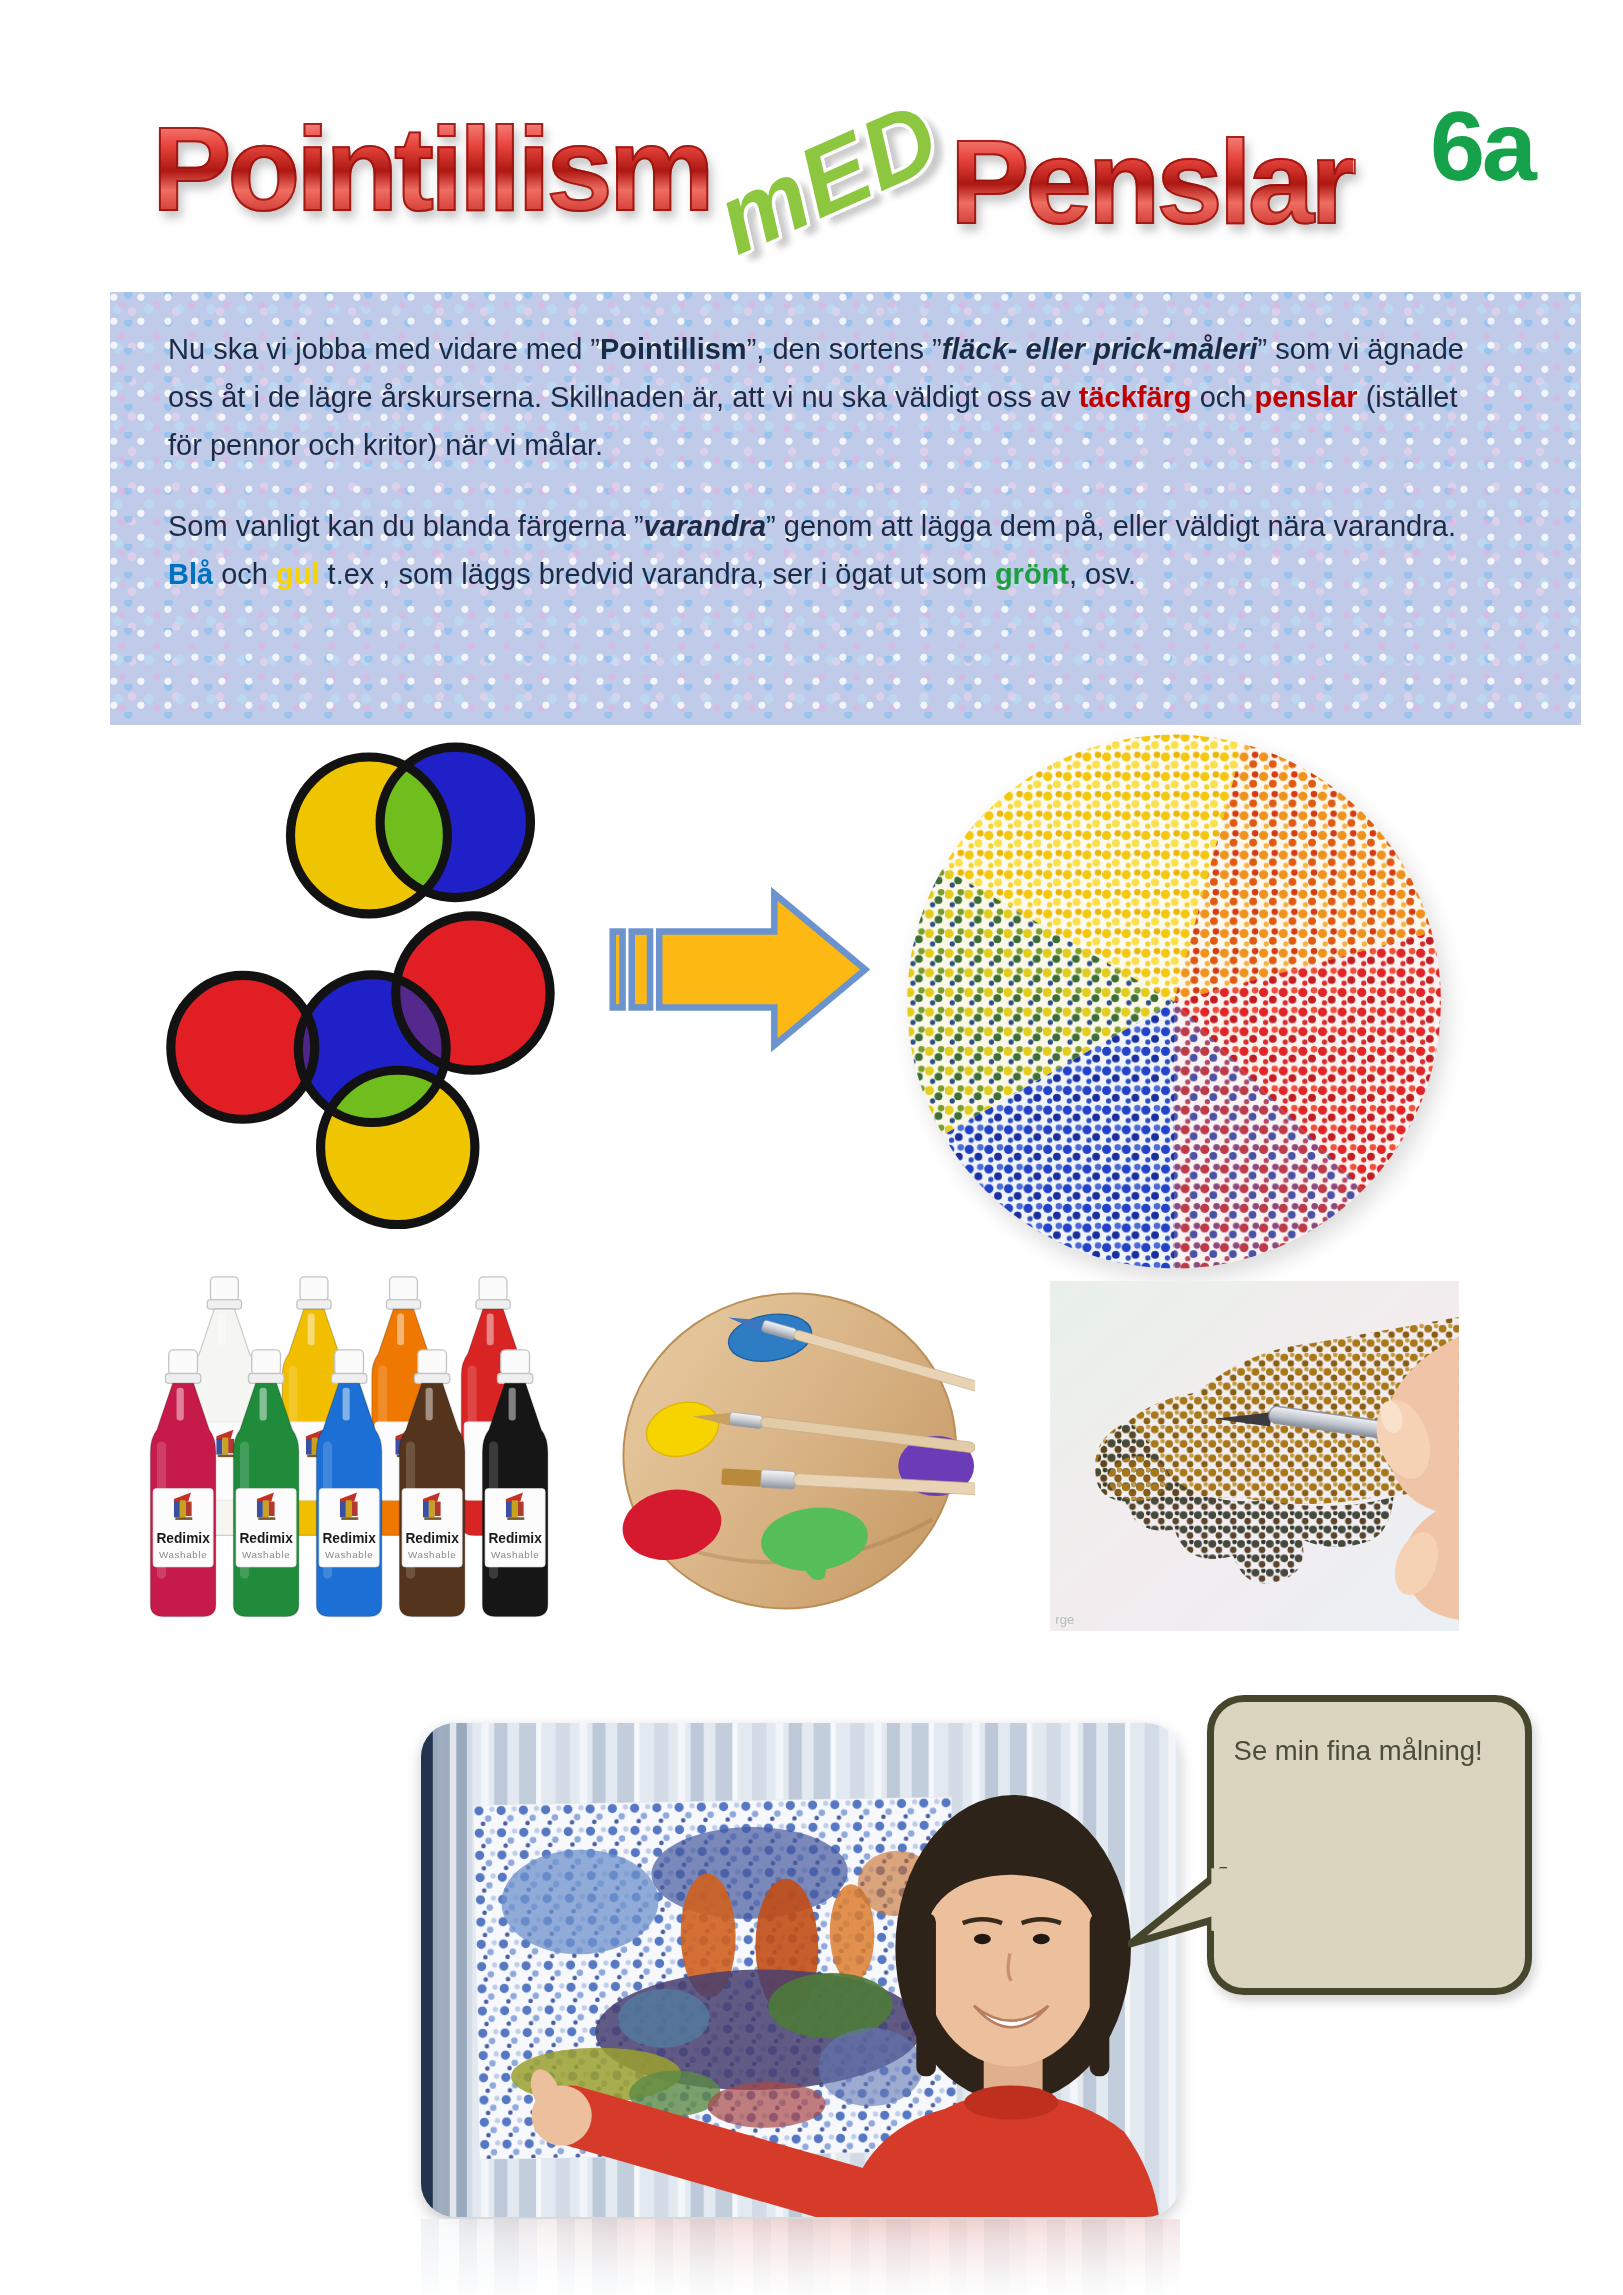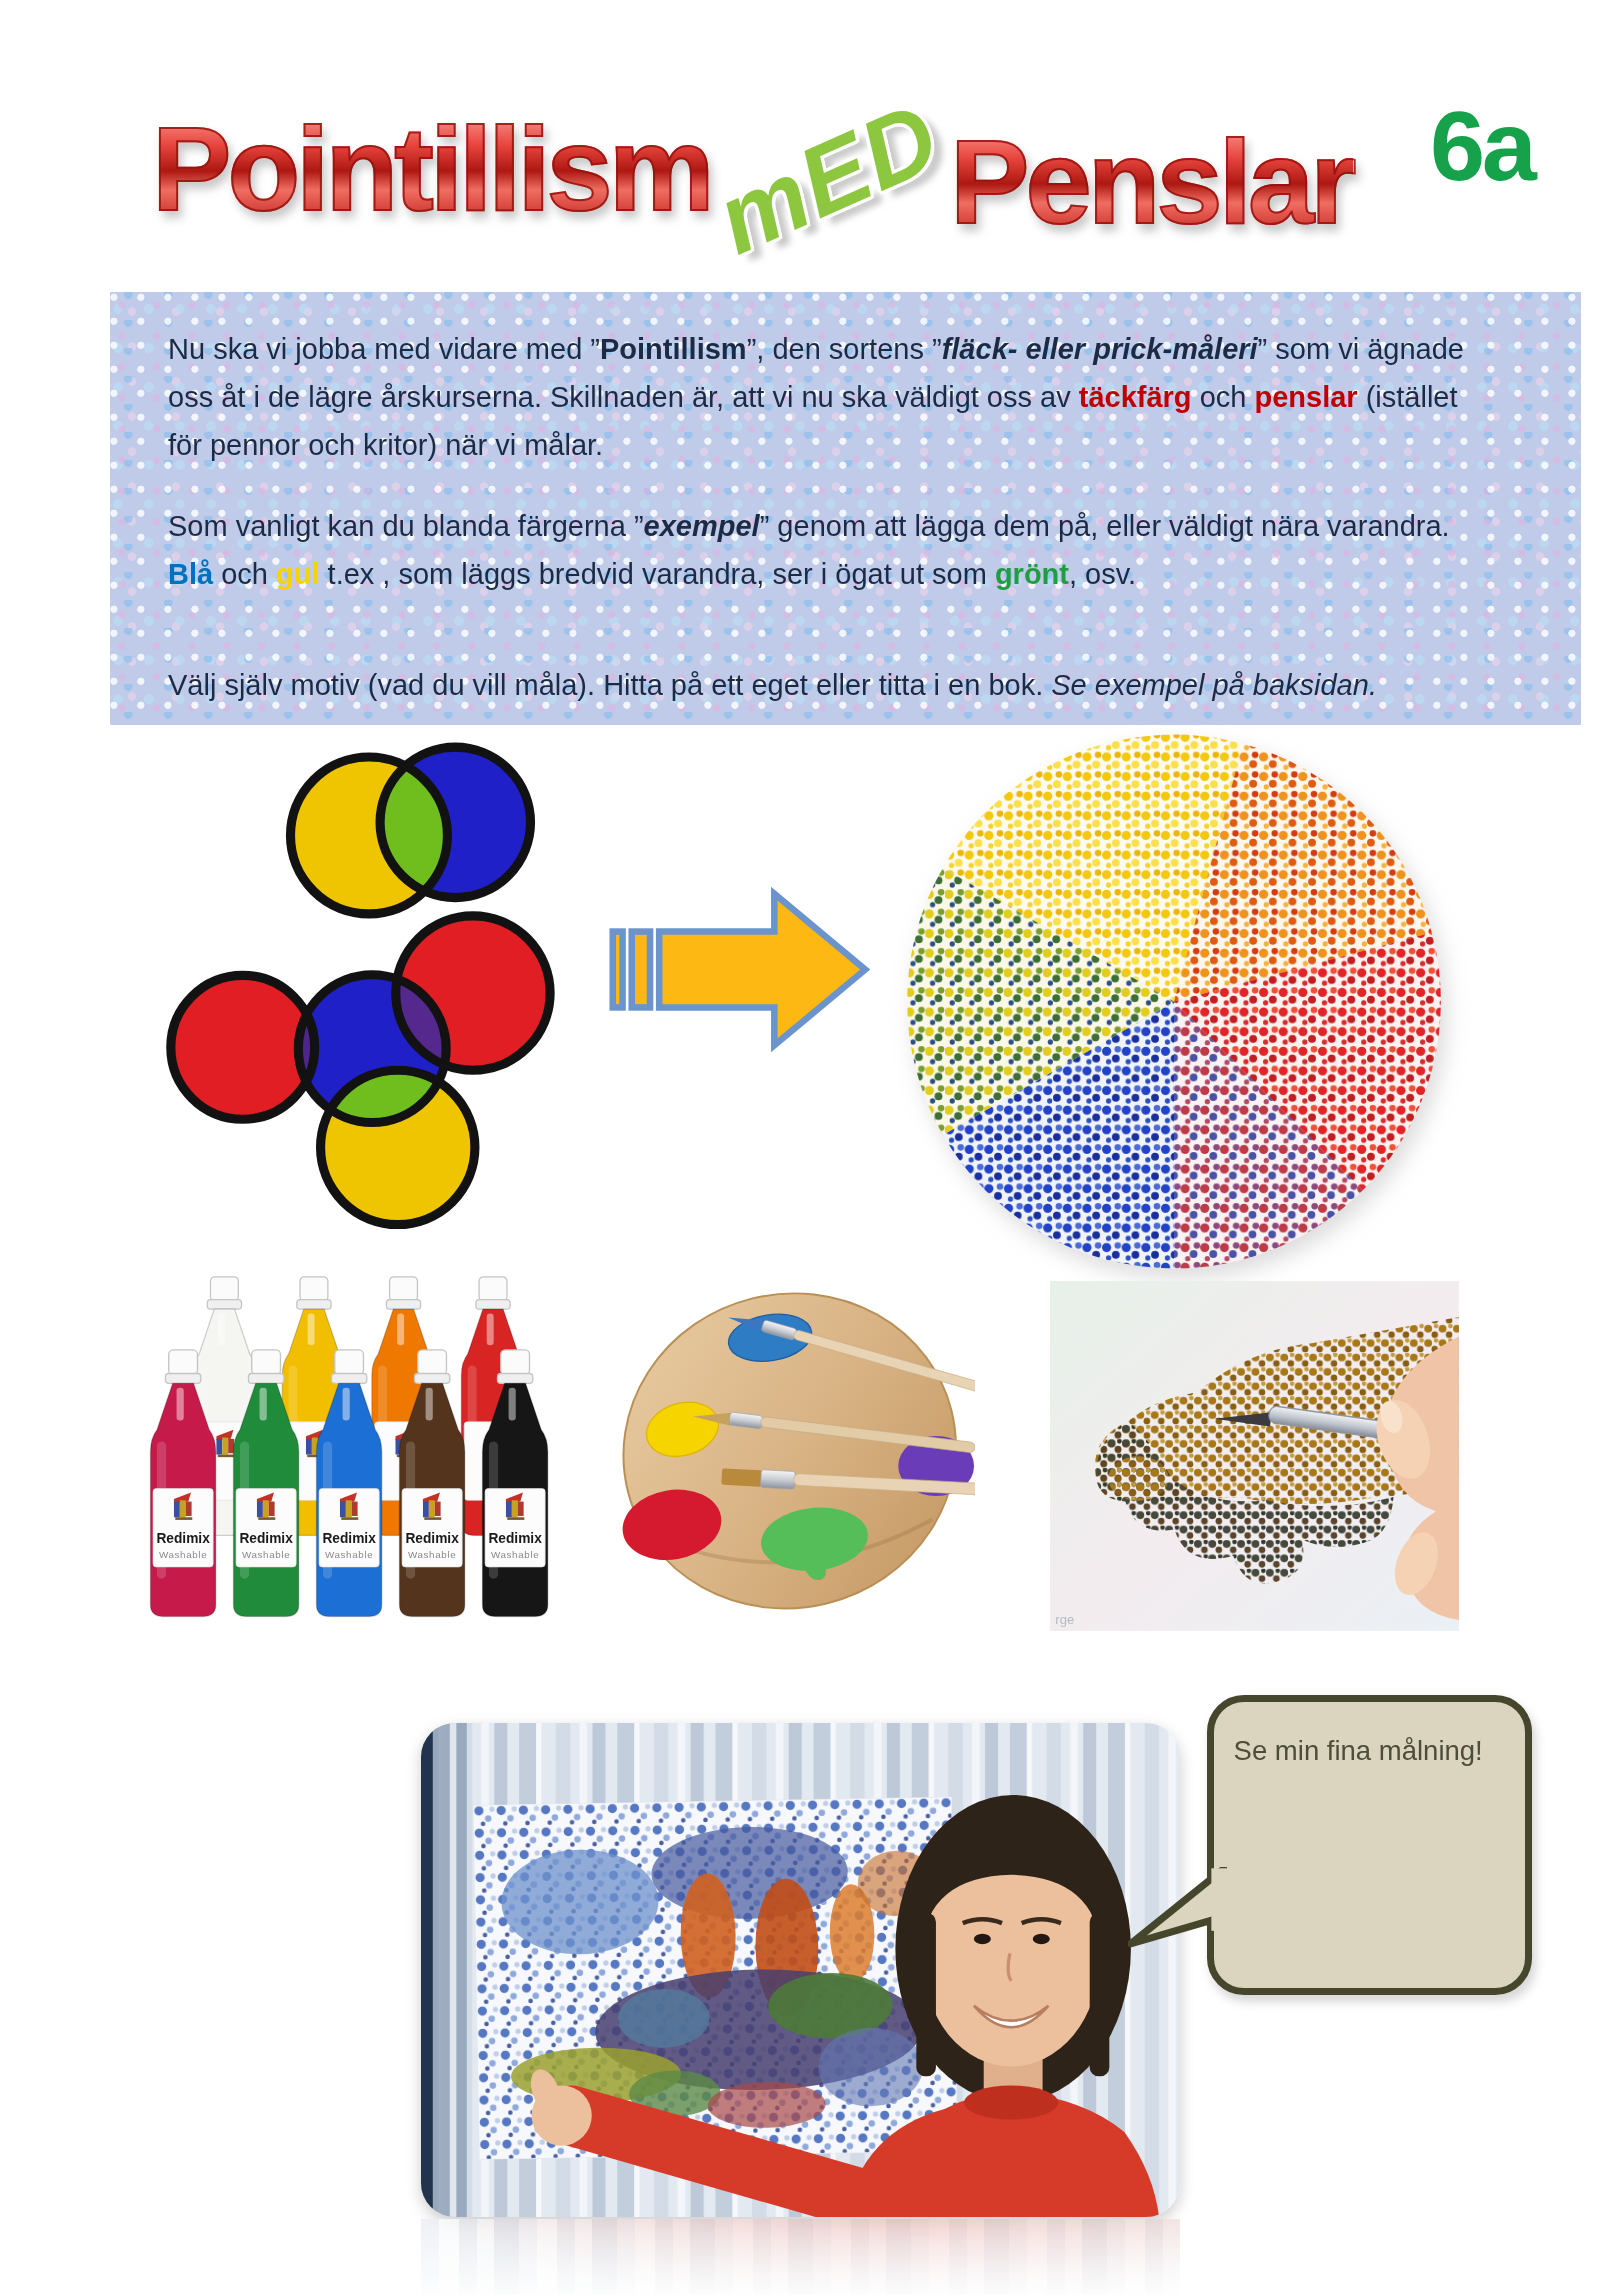--- a/index.html
+++ b/index.html
@@ -101,25 +101,22 @@
   <div class="abs" id="title-underline"></div>
   <div class="abs" id="class-badge">6a</div>
 
   <div class="abs" id="intro-panel">
     <p class="para p1">
       <span>Nu ska vi jobba med vidare med ”</span><span class="b">Pointillism</span><span>”, den sortens ”</span><span class="bi">fläck- eller prick-måleri</span><span>” som vi ägnade</span><br>
       <span>oss åt i de lägre årskurserna. Skillnaden är, att vi nu ska väldigt oss av </span><span class="w-red">täckfärg</span><span> och </span><span class="w-red">penslar</span><span> (istället</span><br>
       <span>för pennor och kritor) när vi målar.</span>
     </p>
     <p class="para p2">
-      <span>Som vanligt kan du blanda färgerna ”</span><span class="bi">exempel</span><span>” genom att lägga dem på, eller väldigt nära varandra.</span><br>
+      <span>Som vanligt kan du blanda färgerna ”</span><span class="bi">varandra</span><span>” genom att lägga dem på, eller väldigt nära varandra.</span><br>
       <span class="w-blue">Blå</span><span> och </span><span class="w-yellow">gul</span><span> t.ex , som läggs bredvid varandra, ser i ögat ut som </span><span class="w-green">grönt</span><span>, osv.</span>
-    </p>
-    <p class="para p3">
-      <span>Välj själv motiv (vad du vill måla). Hitta på ett eget eller titta i en bok. </span><span class="i">Se exempel på baksidan.</span>
     </p>
   </div>
 
   <div class="abs" id="figure-circles">
     <svg width="406" height="497" viewBox="0 0 620 760">
       <defs>
         <clipPath id="cBT">
             <circle cx="445" cy="129" r="115"></circle>
           </clipPath>
         <clipPath id="cBM">

